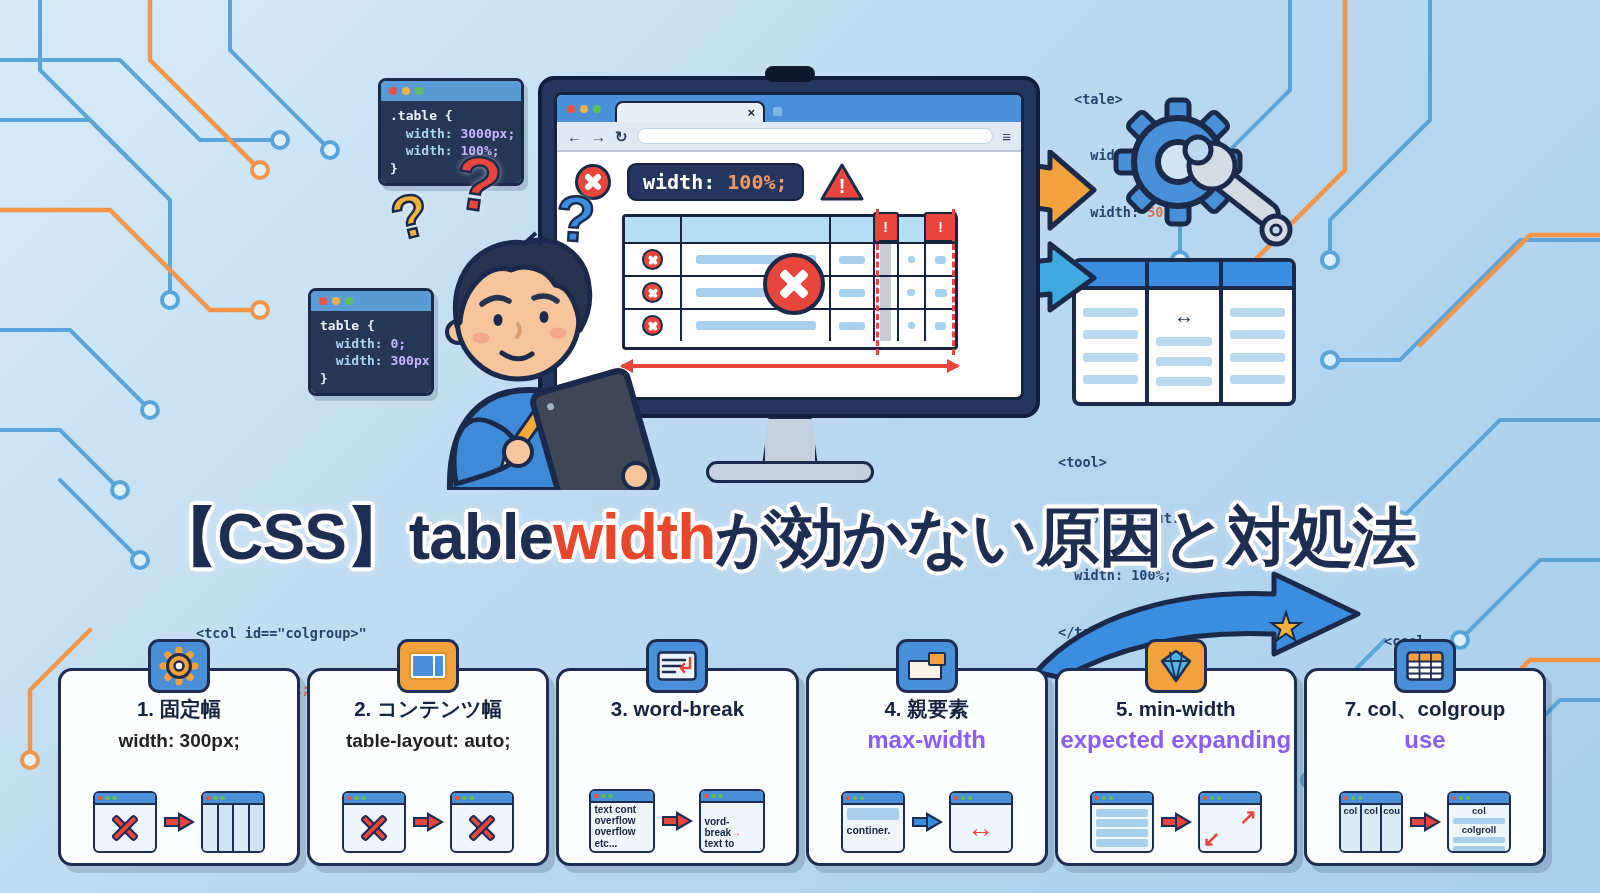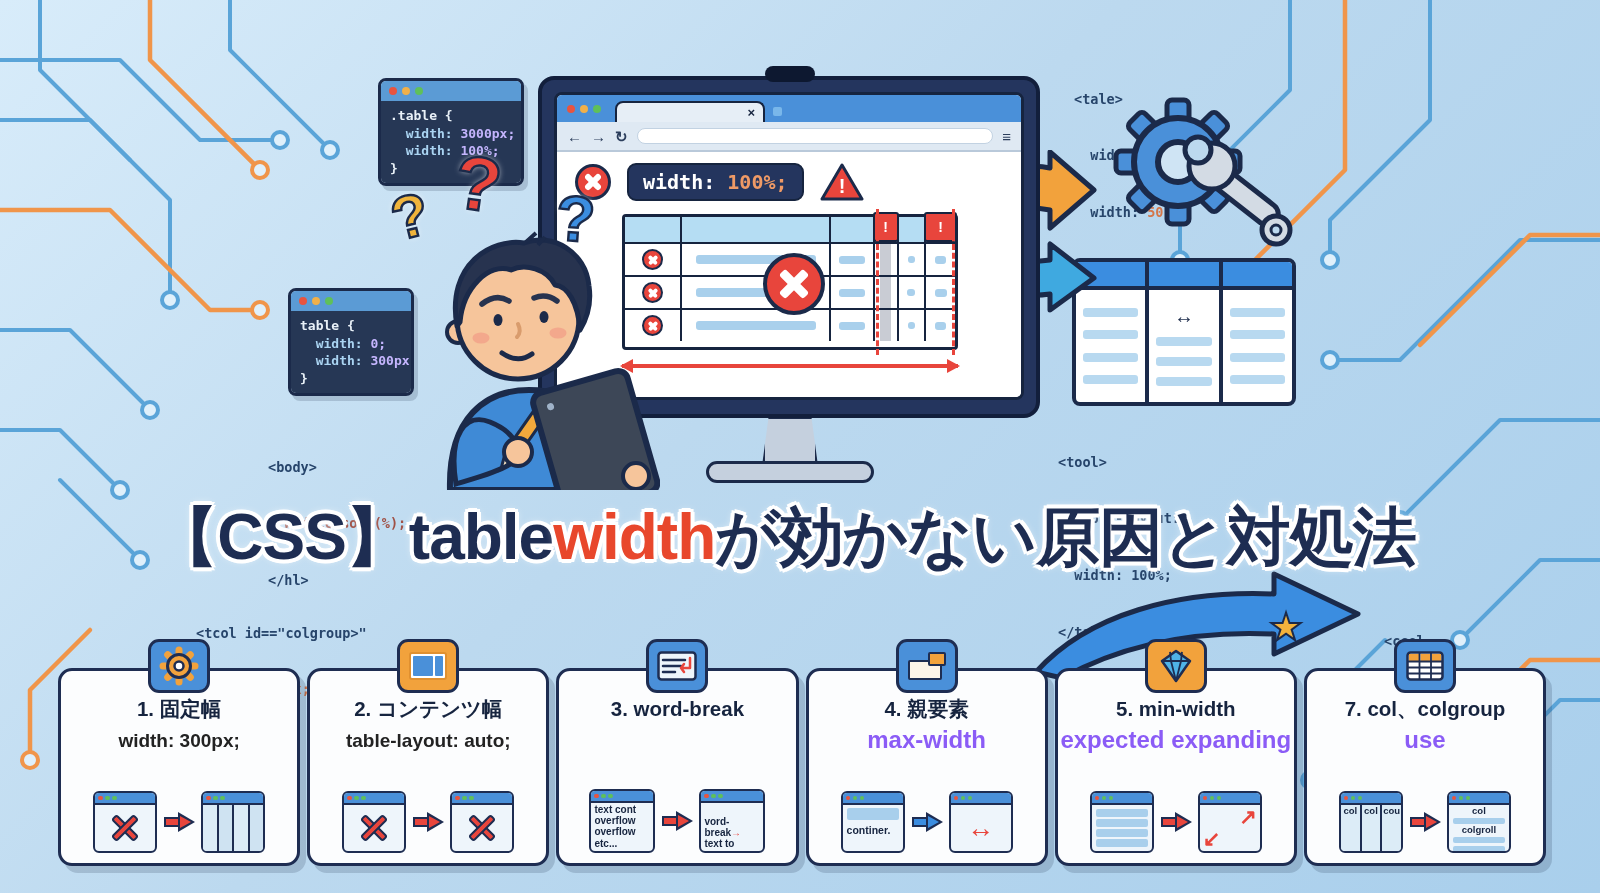--- a/index.html
+++ b/index.html
@@ -230,39 +230,34 @@
       <span class="dot d-grn"></span>
     </div>
     <div class="cp-body">
       <div class="cl"><span class="c-plain">.table {</span></div>
       <div class="cl">  <span class="c-key">width:</span> <span class="c-val">3000px;</span></div>
       <div class="cl">  <span class="c-key">width:</span> <span class="c-val">100%;</span></div>
       <div class="cl"><span class="c-plain">}</span></div>
     </div>
   </div>
 
-  <div class="code-panel" style="left:288px;top:288px;width:126px;">
+  <div class="code-panel" style="left:308px;top:288px;width:126px;">
     <div class="cp-bar">
       <span class="dot d-red"></span>
       <span class="dot d-org"></span>
       <span class="dot d-grn"></span>
     </div>
     <div class="cp-body">
       <div class="cl"><span class="c-plain">table {</span></div>
       <div class="cl">  <span class="c-key">width:</span> <span class="c-val">0;</span></div>
       <div class="cl">  <span class="c-key">width:</span> <span class="c-val">300px;</span></div>
       <div class="cl"><span class="c-plain">}</span></div>
     </div>
   </div>
 
-  <div class="code-text" style="left:268px;top:420px;">
-    <div>&lt;body&gt;</div>
-    <div class="ct-red">  <span>widslessons(%);</span></div>
-    <div>&lt;/hl&gt;</div>
-  </div>
   <div class="code-text" style="left:1074px;top:52px;">
     <div>&lt;tale&gt;</div>
     <div>  <span>width:</span> <span>100px;</span></div>
     <div>  <span>width:</span> <span class="ct-val">50;</span></div>
     <div>&lt;/p&gt;</div>
   </div>
   <div class="code-text" style="left:1058px;top:415px;">
     <div>&lt;tool&gt;</div>
     <div>  <span>table-layout:</span></div>
     <div>  <span>width: 100%;</span></div>

